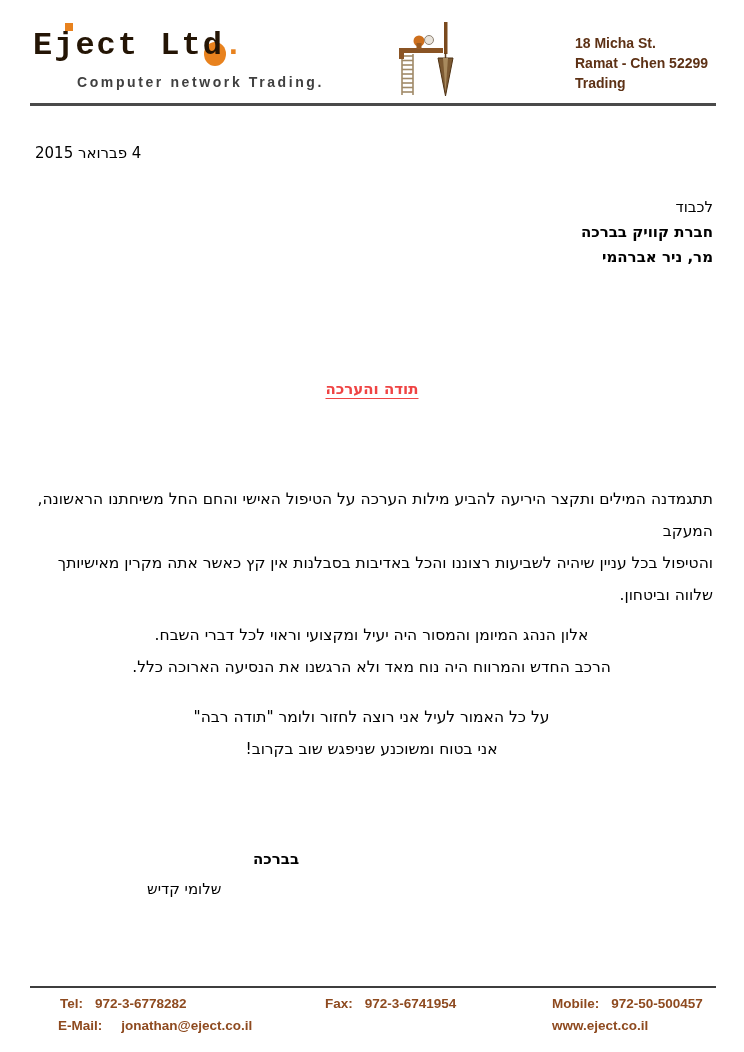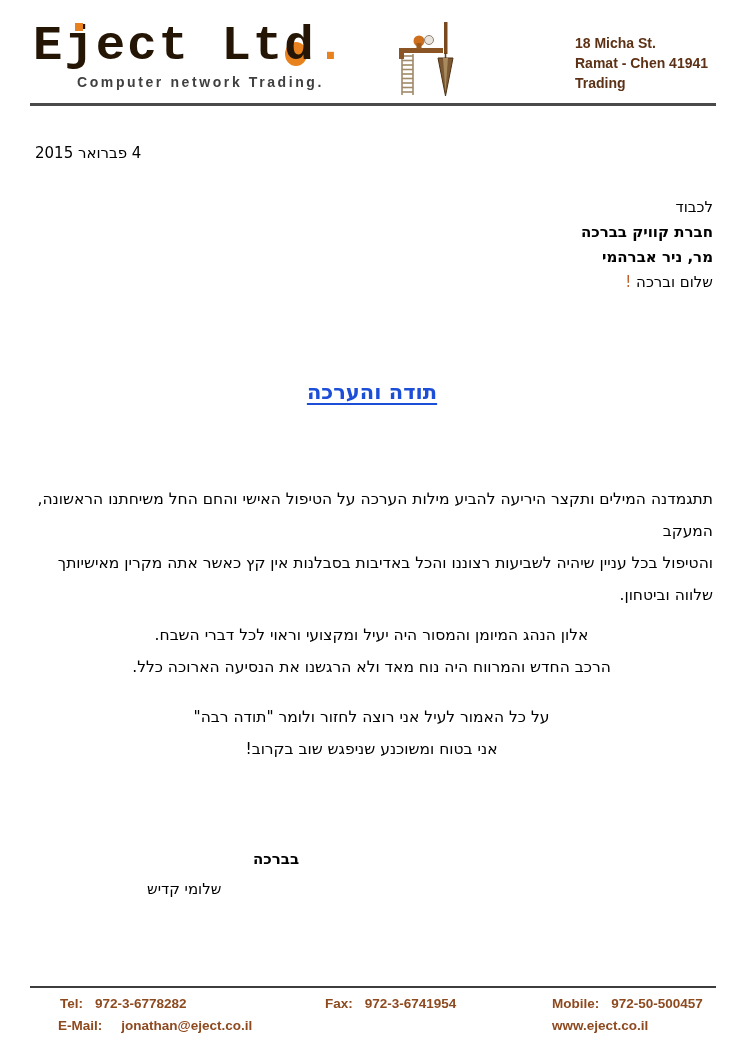--- a/index.html
+++ b/index.html
@@ -7,21 +7,21 @@
     position:relative;
     width:744px;height:1052px;
     background:#ffffff;
     font-family:"DejaVu Sans","Liberation Sans",sans-serif;
     overflow:hidden;
   }
   
   .brand{
     position:absolute;left:33px;top:18px;
     font-family:"Liberation Mono","DejaVu Sans Mono",monospace;
-    font-size:49px;font-weight:bold;color:#241505;
+    font-size:32px;font-weight:bold;color:#241505;
     letter-spacing:2px;white-space:nowrap;line-height:56px;
   }
   .brand .jchar{position:relative;display:inline-block;}
   .brand .jchar::after{
     content:"";position:absolute;left:11px;top:5px;width:8px;height:8px;
     background:#e8821e;
   }
   .brand .dchar{position:relative;display:inline-block;z-index:1;}
   .brand .dchar::before{
     content:"";position:absolute;left:1px;bottom:8px;width:22px;height:24px;
@@ -51,21 +51,21 @@
   .recipient{
     position:absolute;right:31px;top:195px;
     direction:rtl;text-align:right;
     font-size:15px;color:#000;line-height:25px;
   }
   .recipient .bold{font-weight:bold;}
   .recipient .mark{color:#c0622f;}
   .letter-title{
     position:absolute;left:0;top:380px;width:744px;
     text-align:center;direction:rtl;
-    font-size:21px;font-weight:bold;color:#1d4ed8;
+    font-size:15px;font-weight:bold;color:#ef4444;
   }
   .letter-title span{text-decoration:underline;text-underline-offset:4px;}
   .body-text{
     position:absolute;left:30px;right:31px;top:483px;
     direction:rtl;text-align:right;
     font-size:15.5px;color:#000;line-height:32px;
   }
   .body-text .para1{margin:0 0 28px 0;}
   .body-text .para2{margin:0 0 8px 0;}
   .body-text .para3{margin:0 0 18px 0;text-align:center;}
@@ -126,33 +126,32 @@
       <circle cx="35" cy="18" r="4.5" fill="#e9e4dc" stroke="#8f8273" stroke-width="1"></circle>
 
       <line x1="51.5" y1="31" x2="51.5" y2="36" stroke="#5a3a1a" stroke-width="1.5"></line>
       <polygon points="44,36 59,36 51.5,74" fill="#7d5a33" stroke="#4f3315" stroke-width="1"></polygon>
       <polygon points="49,36 54,36 51.5,70" fill="#a88a5e"></polygon>
     </svg>
   </span>
 
   <div class="address">
     <div>18 Micha St.</div>
-    <div>Ramat - Chen 41941</div>
+    <div>Ramat - Chen 52299</div>
     <div>Trading</div>
   </div>
 
   <div class="rule-top"></div>
 
   <div class="date">4 פברואר 2015</div>
 
   <div class="recipient">
     <div>לכבוד</div>
     <div class="bold">חברת קוויק בברכה</div>
     <div class="bold">מר, ניר אברהמי</div>
-    <div><span>שלום וברכה</span> <span class="mark">!</span></div>
   </div>
 
   <div class="letter-title"><span>תודה והערכה</span></div>
 
   <div class="body-text">
     <div class="para2">
       <div>תתגמדנה המילים ותקצר היריעה להביע מילות הערכה על הטיפול האישי והחם החל משיחתנו הראשונה, המעקב</div>
       <div>והטיפול בכל עניין שיהיה לשביעות רצוננו והכל באדיבות בסבלנות אין קץ כאשר אתה מקרין מאישיותך שלווה וביטחון.</div>
     </div>
     <div class="para3">

